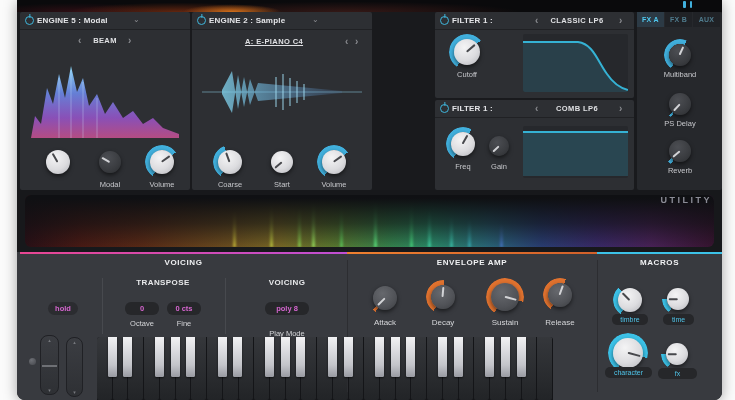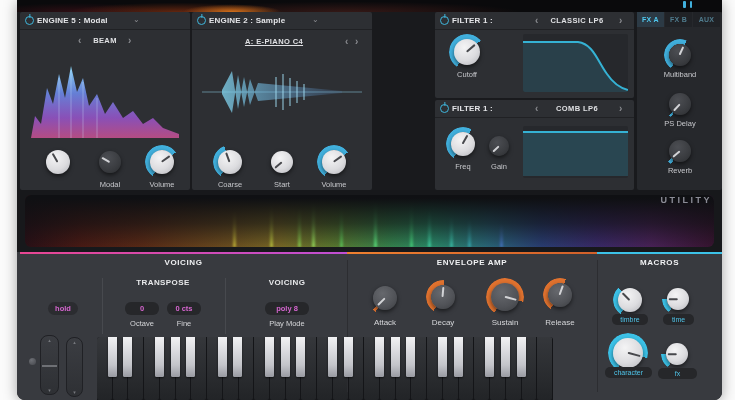--- a/index.html
+++ b/index.html
@@ -304,21 +304,21 @@
       <div class="pill-hold">hold</div>
       <div class="vdivider" style="left:82px;top:26px;height:56px;"></div>
       <span class="subtitle" style="left:143px;top:26px;">TRANSPOSE</span>
       <div class="vbox" style="left:105px;top:50px;width:34px;">0</div>
       <div class="vbox" style="left:147px;top:50px;width:34px;">0 cts</div>
       <span class="sublabel" style="left:122px;top:67px;">Octave</span>
       <span class="sublabel" style="left:164px;top:67px;">Fine</span>
       <div class="vdivider" style="left:205px;top:26px;height:56px;"></div>
       <span class="subtitle" style="left:267px;top:26px;">VOICING</span>
       <div class="vbox" style="left:245px;top:50px;width:44px;">poly 8</div>
-      <span class="sublabel" style="left:267px;top:67px;">Play Mode</span>
+      <span class="sublabel" style="left:267px;top:77px;">Play Mode</span>
       <span class="wheel-dot" style="left:9px;top:106px;"></span>
       <div class="wheel centerline" style="left:20px;top:83px;height:58px;">
             <i></i>
           </div>
       <div class="wheel" style="left:46px;top:85px;height:58px;width:15px;"></div>
       <div id="keyboard">
             <div class="wkey" style="left: 0px; width: 14.7241px;"></div>
             <div class="wkey" style="left: 15.7241px; width: 14.7241px;"></div>
             <div class="wkey" style="left: 31.4483px; width: 14.7241px;"></div>
             <div class="wkey" style="left: 47.1724px; width: 14.7241px;"></div>

